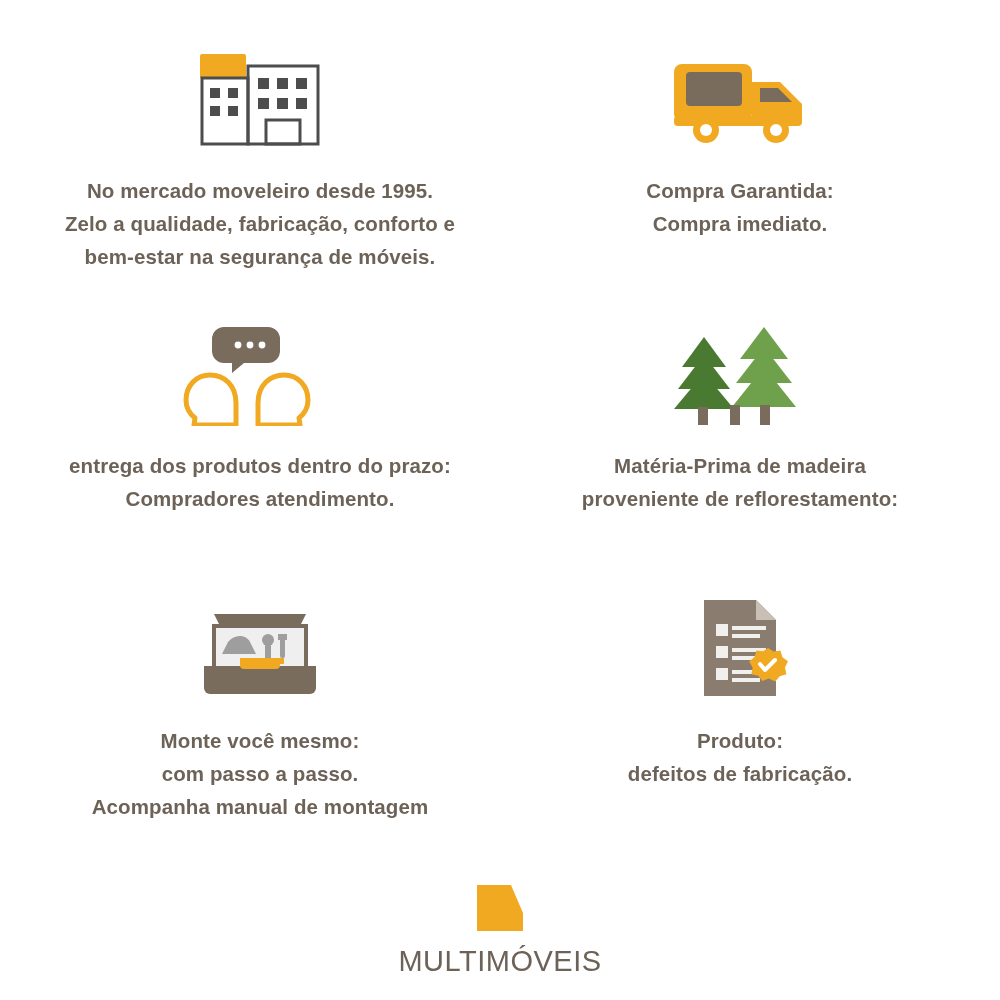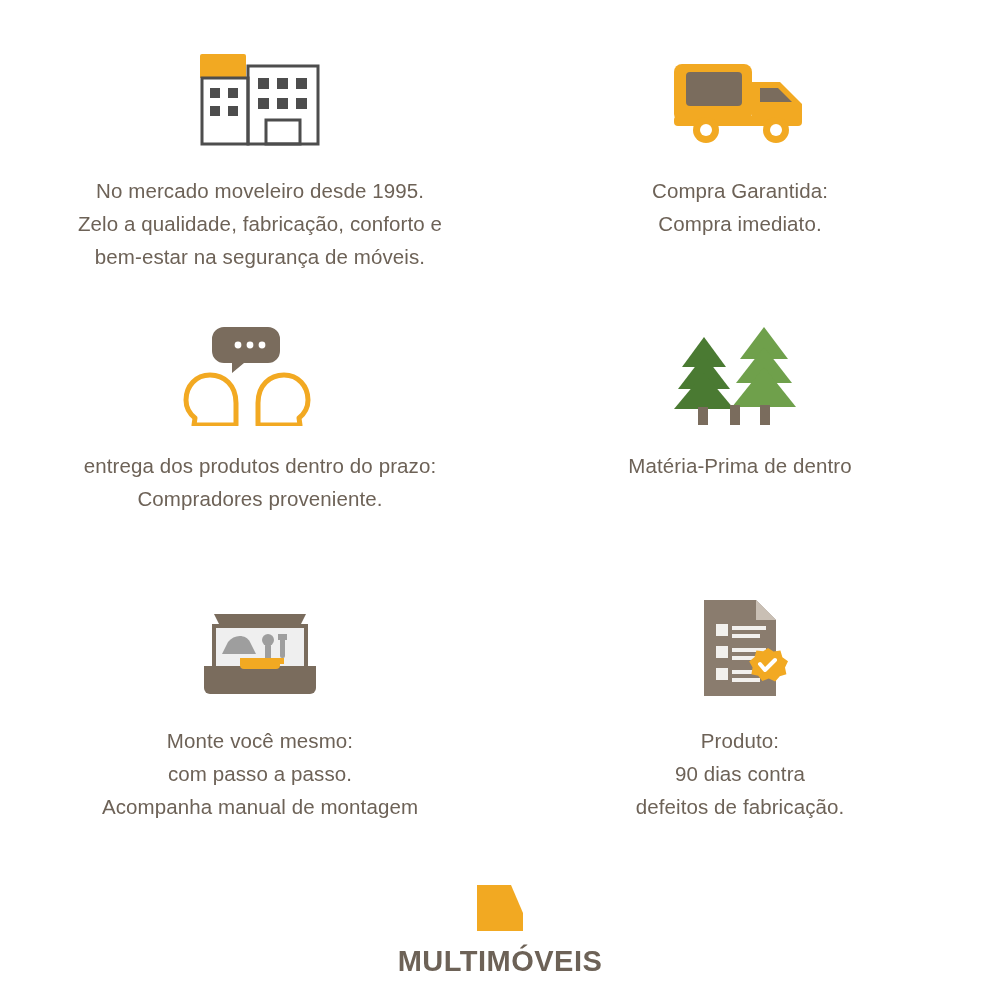--- a/index.html
+++ b/index.html
@@ -34,38 +34,38 @@
     display: flex;
     align-items: center;
     justify-content: center;
   }
   .caption {
     margin-top: 16px;
     text-align: center;
     color: #6d6257;
     font-size: 20.5px;
     line-height: 33px;
-    font-weight: normal;
+    font-weight: bold;
     letter-spacing: 0.1px;
   }
   .caption .line { display: block; white-space: nowrap; }
 
   .footer {
     position: absolute;
     left: 0; right: 0;
     bottom: 22px;
     display: flex;
     flex-direction: column;
     align-items: center;
   }
   .logo-mark { margin-bottom: 8px; }
   .logo-text {
     color: #6d6257;
     font-size: 29px;
-    font-weight: bold;
+    font-weight: normal;
     letter-spacing: 0.5px;
     font-family: "Liberation Sans", sans-serif;
   }
 </style>
 </head>
 <body>
 
 <div class="page">
 
   <div class="grid">
@@ -129,21 +129,21 @@
             <circle cx="58" cy="24" r="3.4"></circle>
             <circle cx="70" cy="24" r="3.4"></circle>
             <circle cx="82" cy="24" r="3.4"></circle>
           </g>
           <path d="M56 104 v-22 c0 -18 -12 -28 -26 -28 c-14 0 -24 11 -24 25 c0 8 4 14 9 18 l-1 7 z" fill="none" stroke="#F2A922" stroke-width="5" stroke-linejoin="round"></path>
           <path d="M78 104 v-22 c0 -18 12 -28 26 -28 c14 0 24 11 24 25 c0 8 -4 14 -9 18 l1 7 z" fill="none" stroke="#F2A922" stroke-width="5" stroke-linejoin="round"></path>
         </svg>
       </div>
       <div class="caption">
         <span class="line">entrega dos produtos dentro do prazo:</span>
-        <span class="line">Compradores proveniente.</span>
+        <span class="line">Compradores atendimento.</span>
       </div>
     </div>
 
     <div class="cell">
       <div class="icon-wrap">
         <svg width="160" height="105" viewBox="0 0 160 105">
           <g fill="#4A7A32">
             <path d="M44 16 l22 30 h-44 z"></path>
             <path d="M44 34 l26 34 h-52 z"></path>
             <path d="M44 52 l30 36 h-60 z"></path>
@@ -154,21 +154,22 @@
             <path d="M104 46 l32 40 h-64 z"></path>
           </g>
           <g fill="#7A6C5D">
             <rect x="38" y="86" width="10" height="18"></rect>
             <rect x="70" y="84" width="10" height="20"></rect>
             <rect x="100" y="84" width="10" height="20"></rect>
           </g>
         </svg>
       </div>
       <div class="caption">
-        <span class="line">Matéria-Prima de dentro</span>
+        <span class="line">Matéria-Prima de madeira</span>
+        <span class="line">proveniente de reflorestamento:</span>
       </div>
     </div>
 
     <div class="cell">
       <div class="icon-wrap">
         <svg width="160" height="105" viewBox="0 0 160 105">
           <path d="M34 18 h92 l-8 16 h-76 z" fill="#7A6C5D"></path>
           <rect x="34" y="30" width="92" height="42" fill="#EFEFEF" stroke="#7A6C5D" stroke-width="4"></rect>
           <g fill="#9E9E9E">
             <path d="M48 46 c6 -8 18 -8 22 0 l6 12 h-34 z"></path>
@@ -206,21 +207,20 @@
             <rect x="72" y="82" width="28" height="4"></rect>
           </g>
           <g transform="translate(108,74)">
             <path d="M0 -22 L5.6 -18.4 L12.4 -19.4 L14.4 -12.8 L20 -8.8 L17 -2.6 L18.4 4.2 L11.8 6.2 L7.2 11.4 L0.8 8.6 L-5.6 11 L-9.8 5.8 L-16.6 4.2 L-15.4 -2.6 L-18.8 -8.6 L-13.4 -13 L-11.6 -19.6 L-4.8 -18.8 Z" fill="#F2A922"></path>
             <path d="M-8 -6 L-3 0 L7 -10" fill="none" stroke="#ffffff" stroke-width="4" stroke-linecap="round" stroke-linejoin="round"></path>
           </g>
         </svg>
       </div>
       <div class="caption">
         <span class="line">Produto:</span>
-        <span class="line">90 dias contra</span>
         <span class="line">defeitos de fabricação.</span>
       </div>
     </div>
 
   </div>
 
   <div class="footer">
     <div class="logo-mark">
       <svg width="86" height="50" viewBox="0 0 86 50">
         <path d="M20 2 h26 v46 h-26 z" fill="#F2A922"></path>

